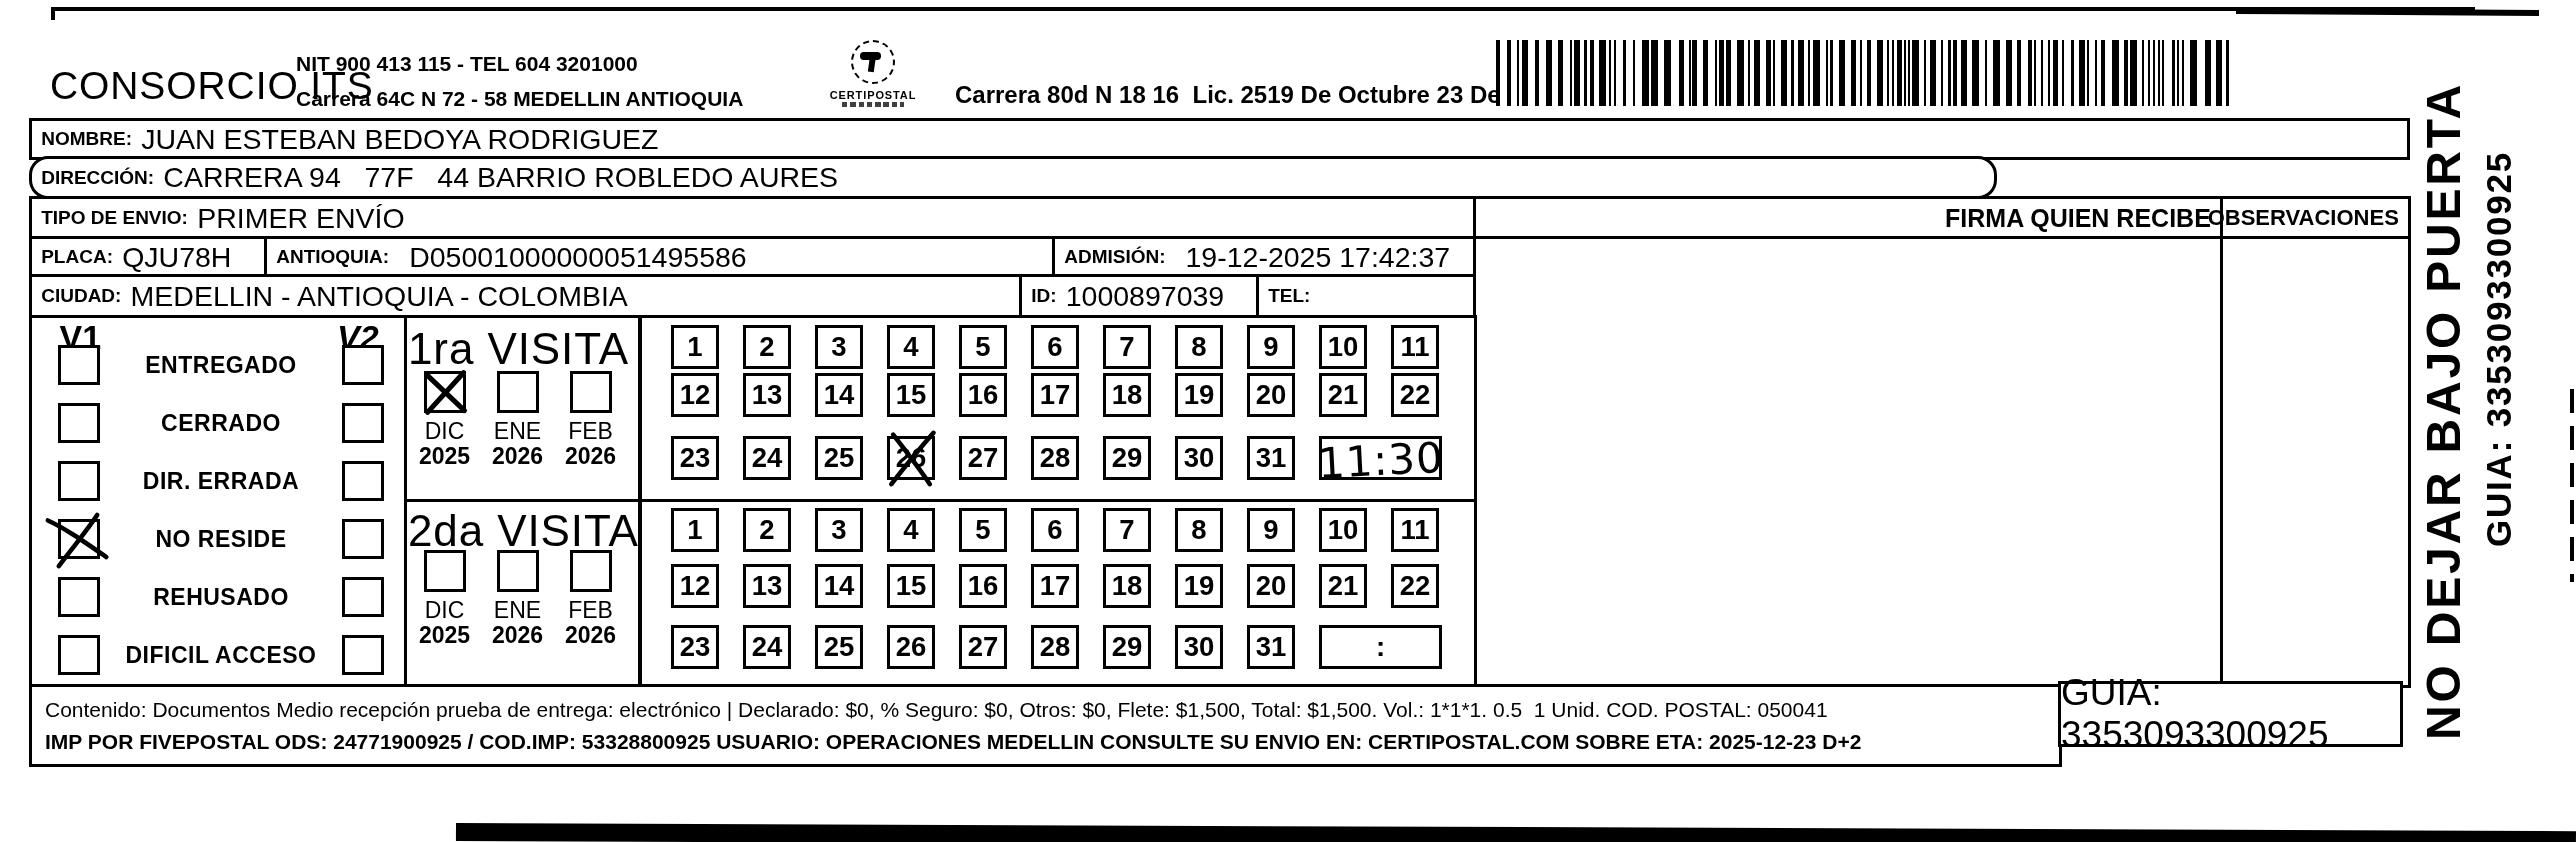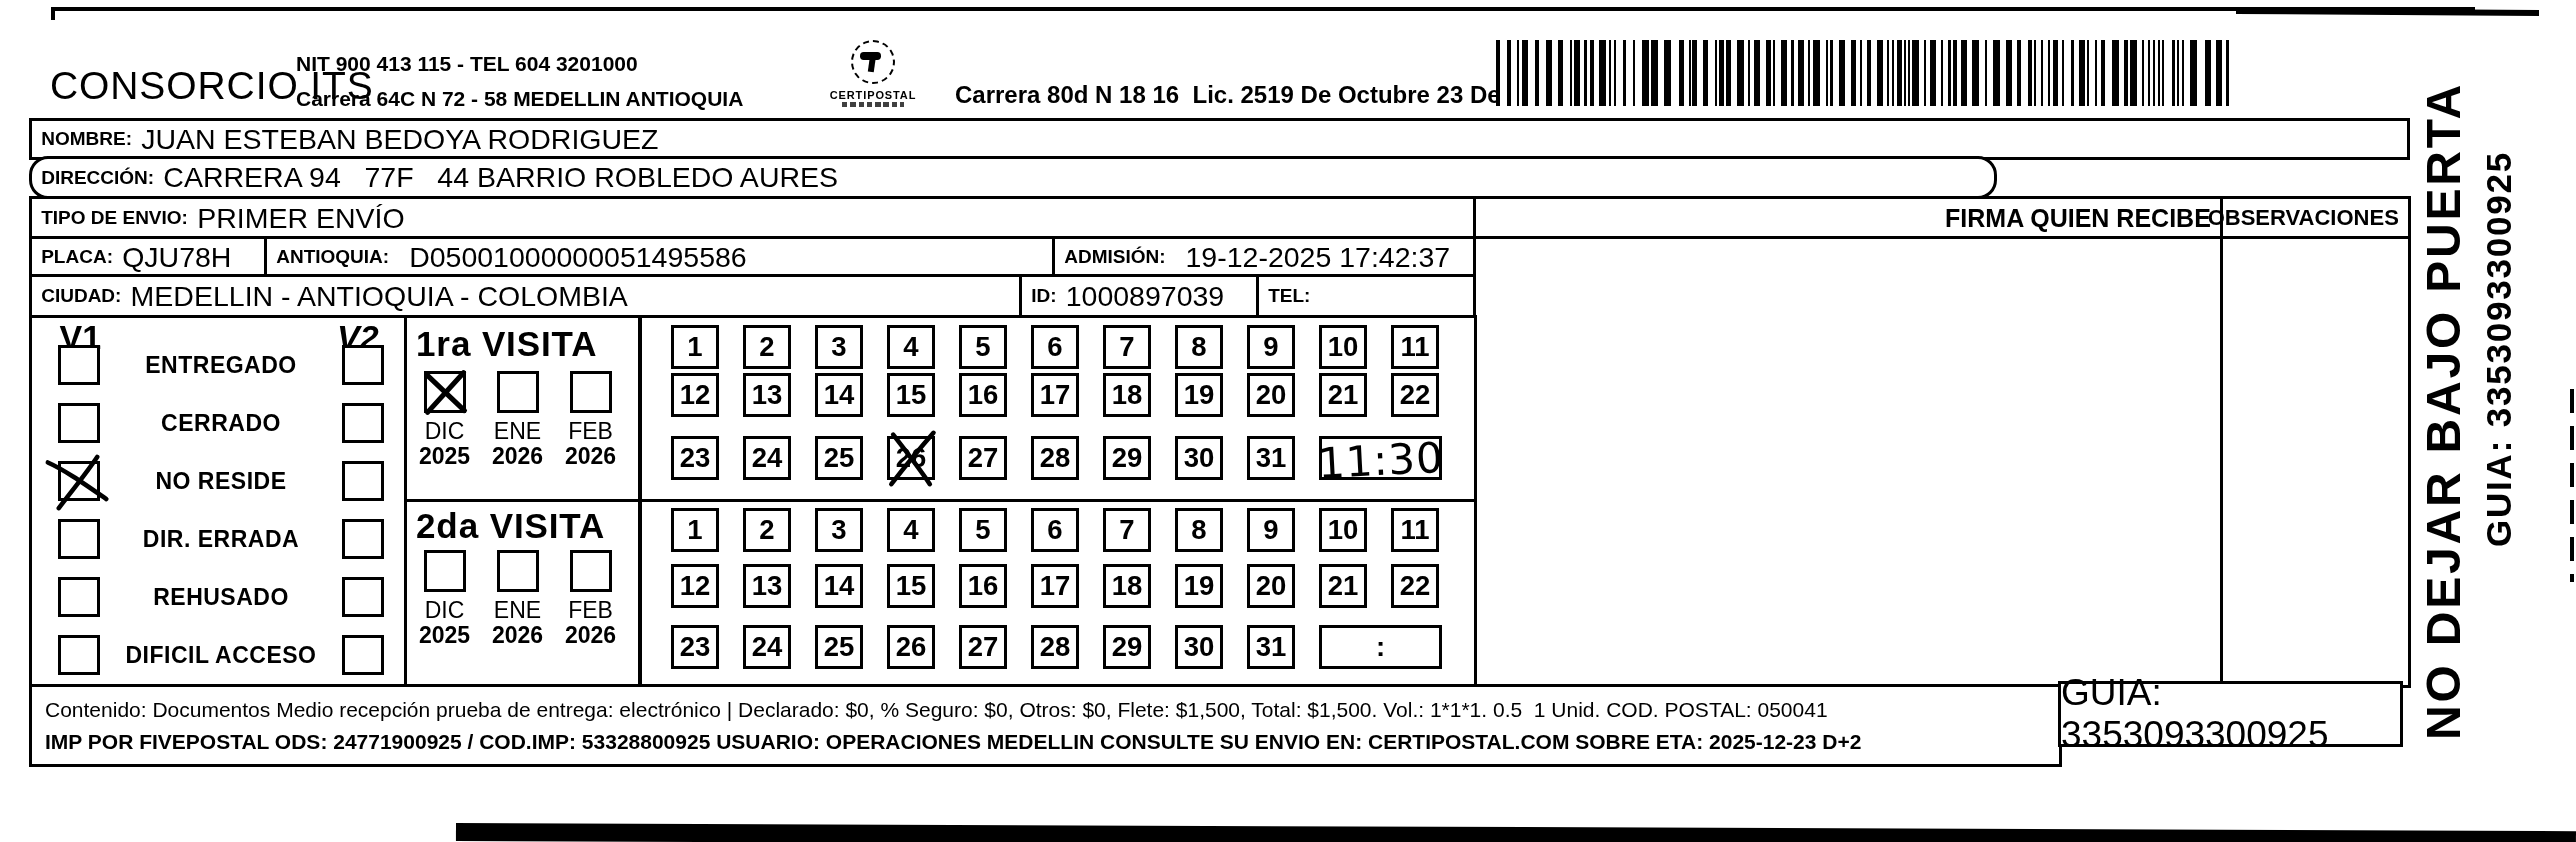--- a/index.html
+++ b/index.html
@@ -51,21 +51,21 @@
   .vhead.v1{left:27.5px;}
   .vhead.v2{left:305px;font-style:italic;}
   #status-items{position:absolute;left:0;top:18.4px;right:0;}
   .status-row{display:flex;align-items:center;height:58px;padding:0 20px 0 26px;box-sizing:border-box;}
   .status-label{flex:1;text-align:center;font-weight:bold;font-size:23px;letter-spacing:0.5px;}
 
   .cbx{position:relative;width:42px;height:40px;border:3.7px solid #000;box-sizing:border-box;background:#fff;flex:0 0 auto;}
   .cbx svg{position:absolute;overflow:visible;}
 
   
-  .visit-title{position:absolute;left:9px;font-size:35px;font-weight:bold;letter-spacing:0.9px;}
+  .visit-title{position:absolute;left:1px;font-size:44px;font-weight:normal;letter-spacing:0.9px;}
   .visit-divider{position:absolute;left:231px;top:0;bottom:0;width:3.7px;background:#000;}
   .month-row{position:absolute;left:11px;display:flex;gap:20px;}
   .month-col{width:53px;display:flex;flex-direction:column;align-items:center;}
   .month-col .cbx{width:42px;height:42px;}
   .month-name{margin-top:5.5px;font-weight:normal;font-size:23px;line-height:24px;}
   .month-year{font-weight:bold;font-size:23px;line-height:26px;}
   .cal-row{position:absolute;left:264px;display:flex;gap:24px;}
   .day-cell{position:relative;width:48px;height:44px;border:3.7px solid #000;box-sizing:border-box;
             display:flex;align-items:center;justify-content:center;font-weight:bold;font-size:27.5px;background:#fff;}
   .time-box{position:relative;width:123px;height:44px;border:3.7px solid #000;box-sizing:border-box;
@@ -262,32 +262,32 @@
           <div class="cbx"></div>
           <div class="status-label">ENTREGADO</div>
           <div class="cbx"></div>
         </div>
         <div class="status-row">
           <div class="cbx"></div>
           <div class="status-label">CERRADO</div>
           <div class="cbx"></div>
         </div>
         <div class="status-row">
+          <div class="cbx"></div>
+          <div class="status-label">DIR. ERRADA</div>
+          <div class="cbx"></div>
+        </div>
+        <div class="status-row">
           <div class="cbx">
             <svg style="left:-14.7px;top:-9.2px;width:64px;height:57px;" viewBox="0 0 70 62">
               <path d="M2 8 C 20 16, 40 30, 66 48" stroke="#000" stroke-width="5" fill="none" stroke-linecap="round"></path>
               <path d="M56 2 C 44 20, 26 42, 14 58" stroke="#000" stroke-width="5" fill="none" stroke-linecap="round"></path>
             </svg>
           </div>
           <div class="status-label">NO RESIDE</div>
-          <div class="cbx"></div>
-        </div>
-        <div class="status-row">
-          <div class="cbx"></div>
-          <div class="status-label">DIR. ERRADA</div>
           <div class="cbx"></div>
         </div>
         <div class="status-row">
           <div class="cbx"></div>
           <div class="status-label">REHUSADO</div>
           <div class="cbx"></div>
         </div>
         <div class="status-row">
           <div class="cbx"></div>
           <div class="status-label">DIFICIL ACCESO</div>

